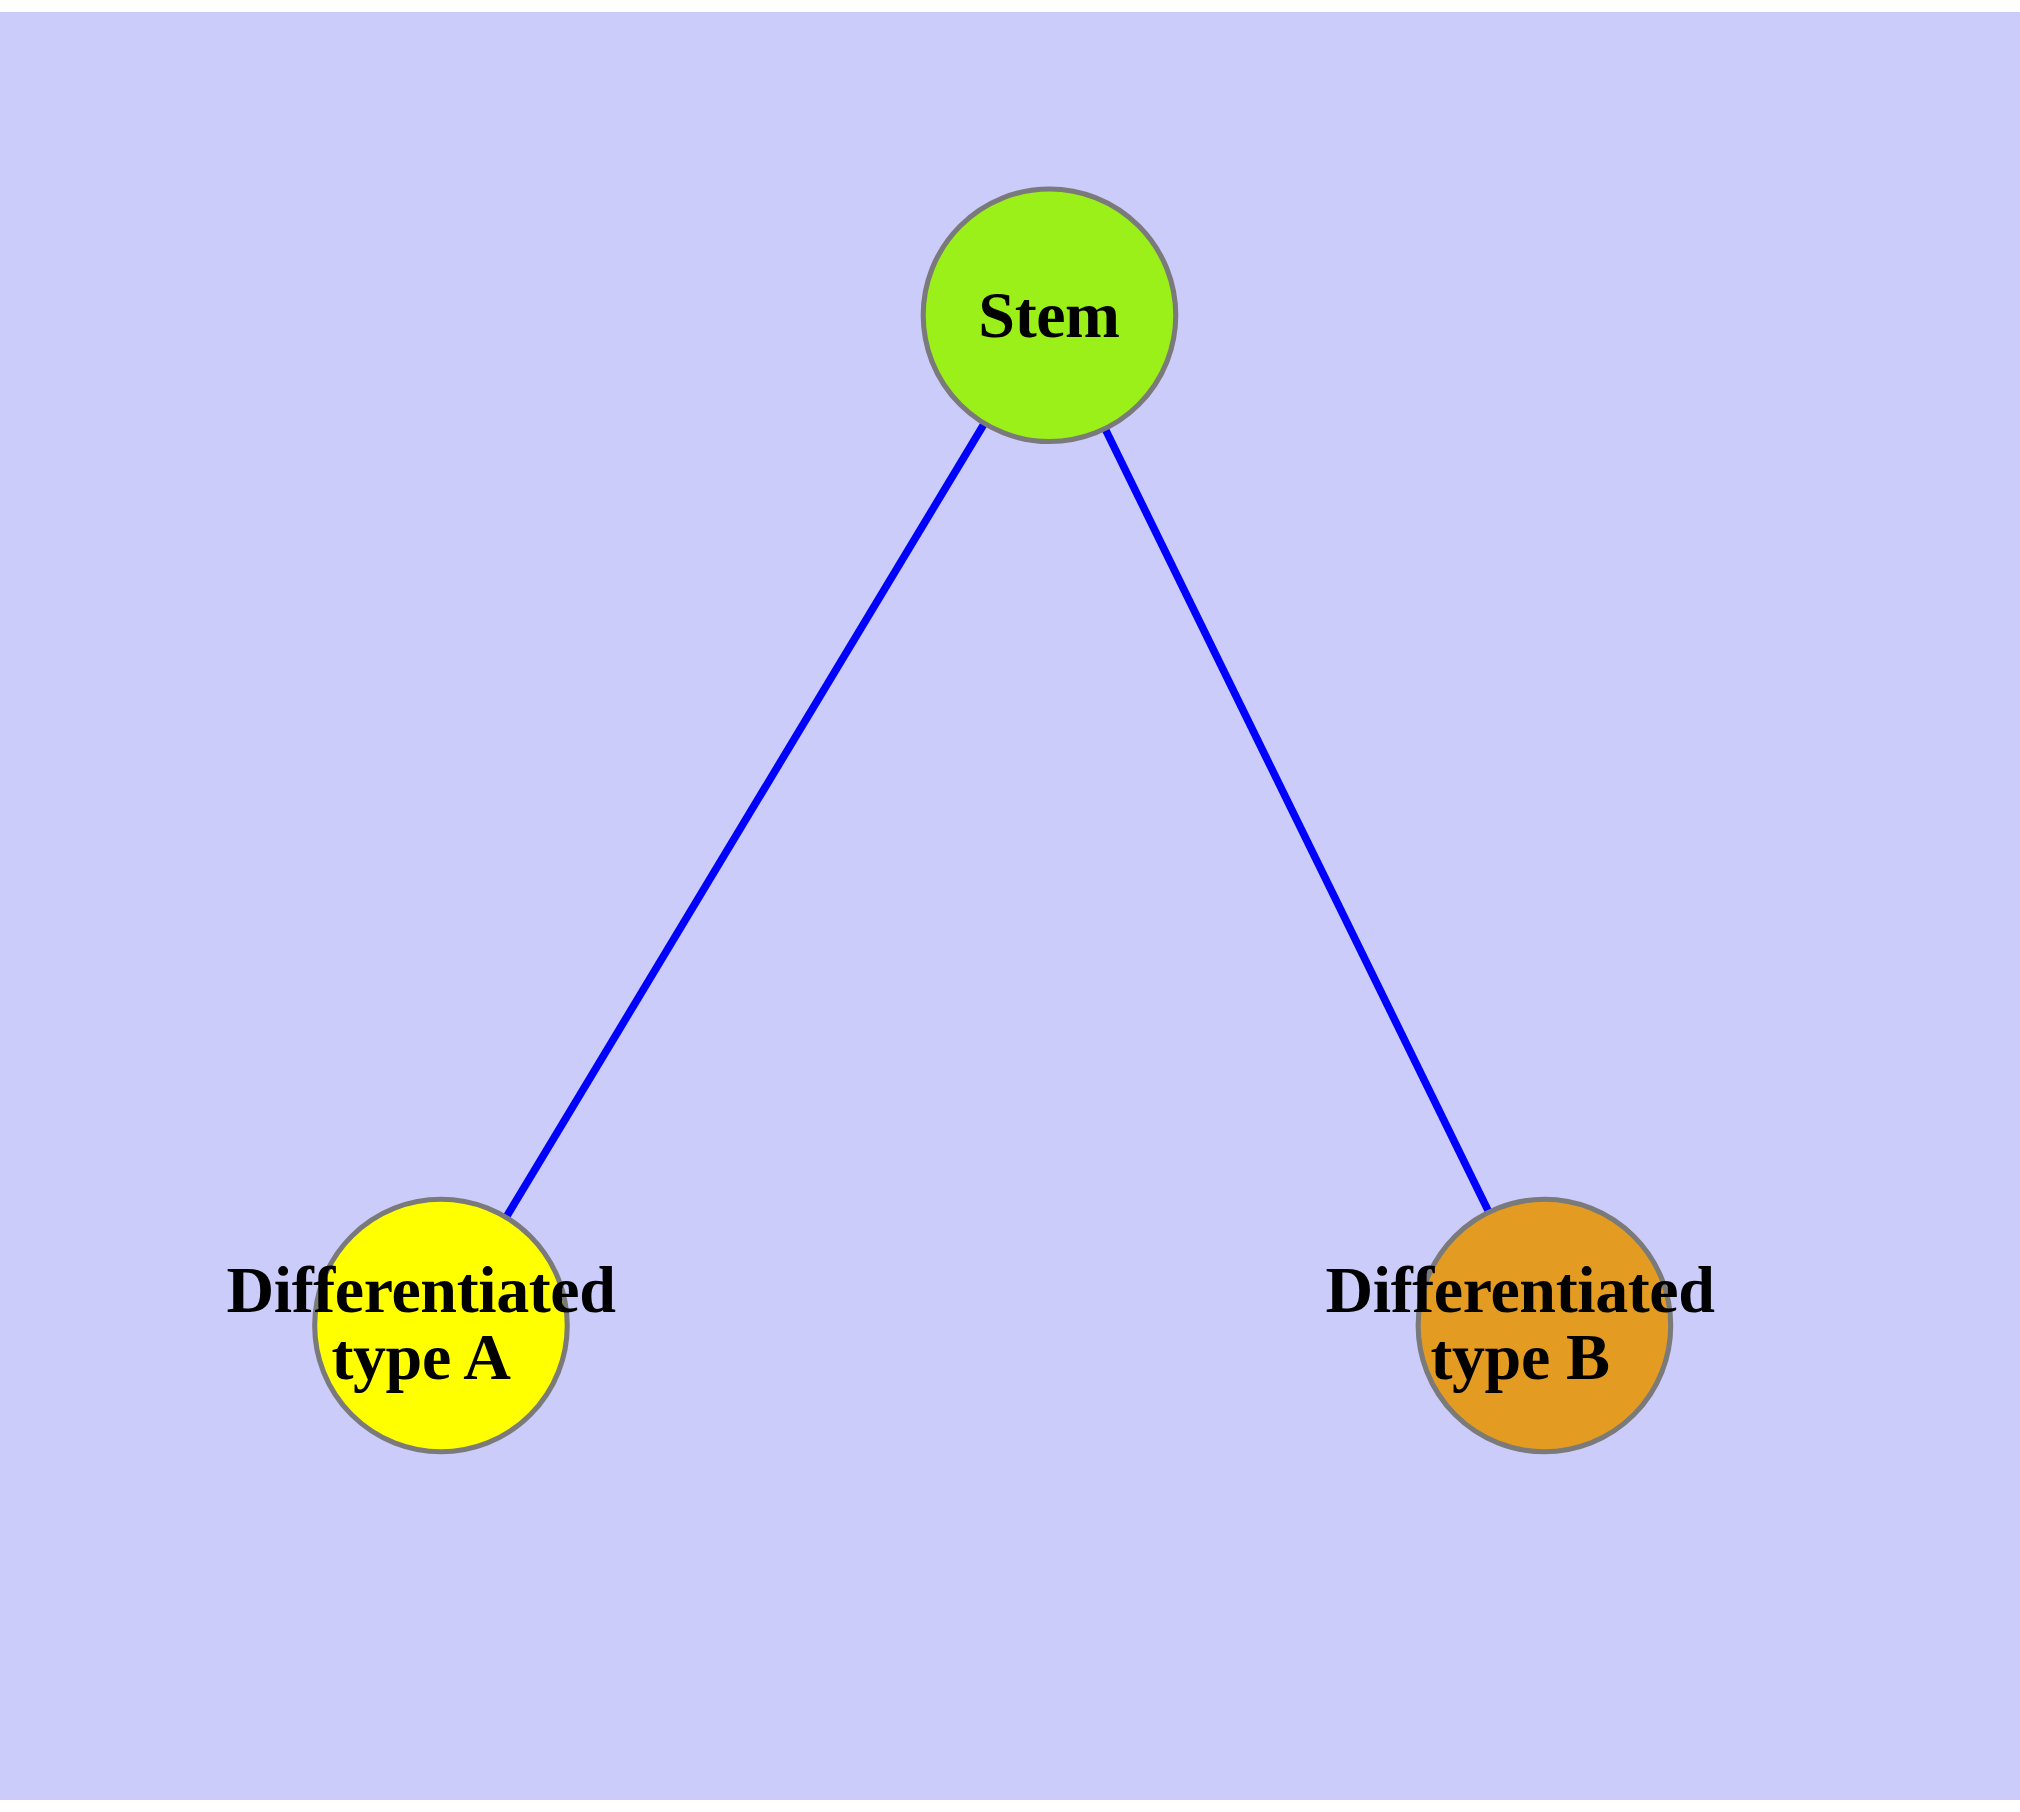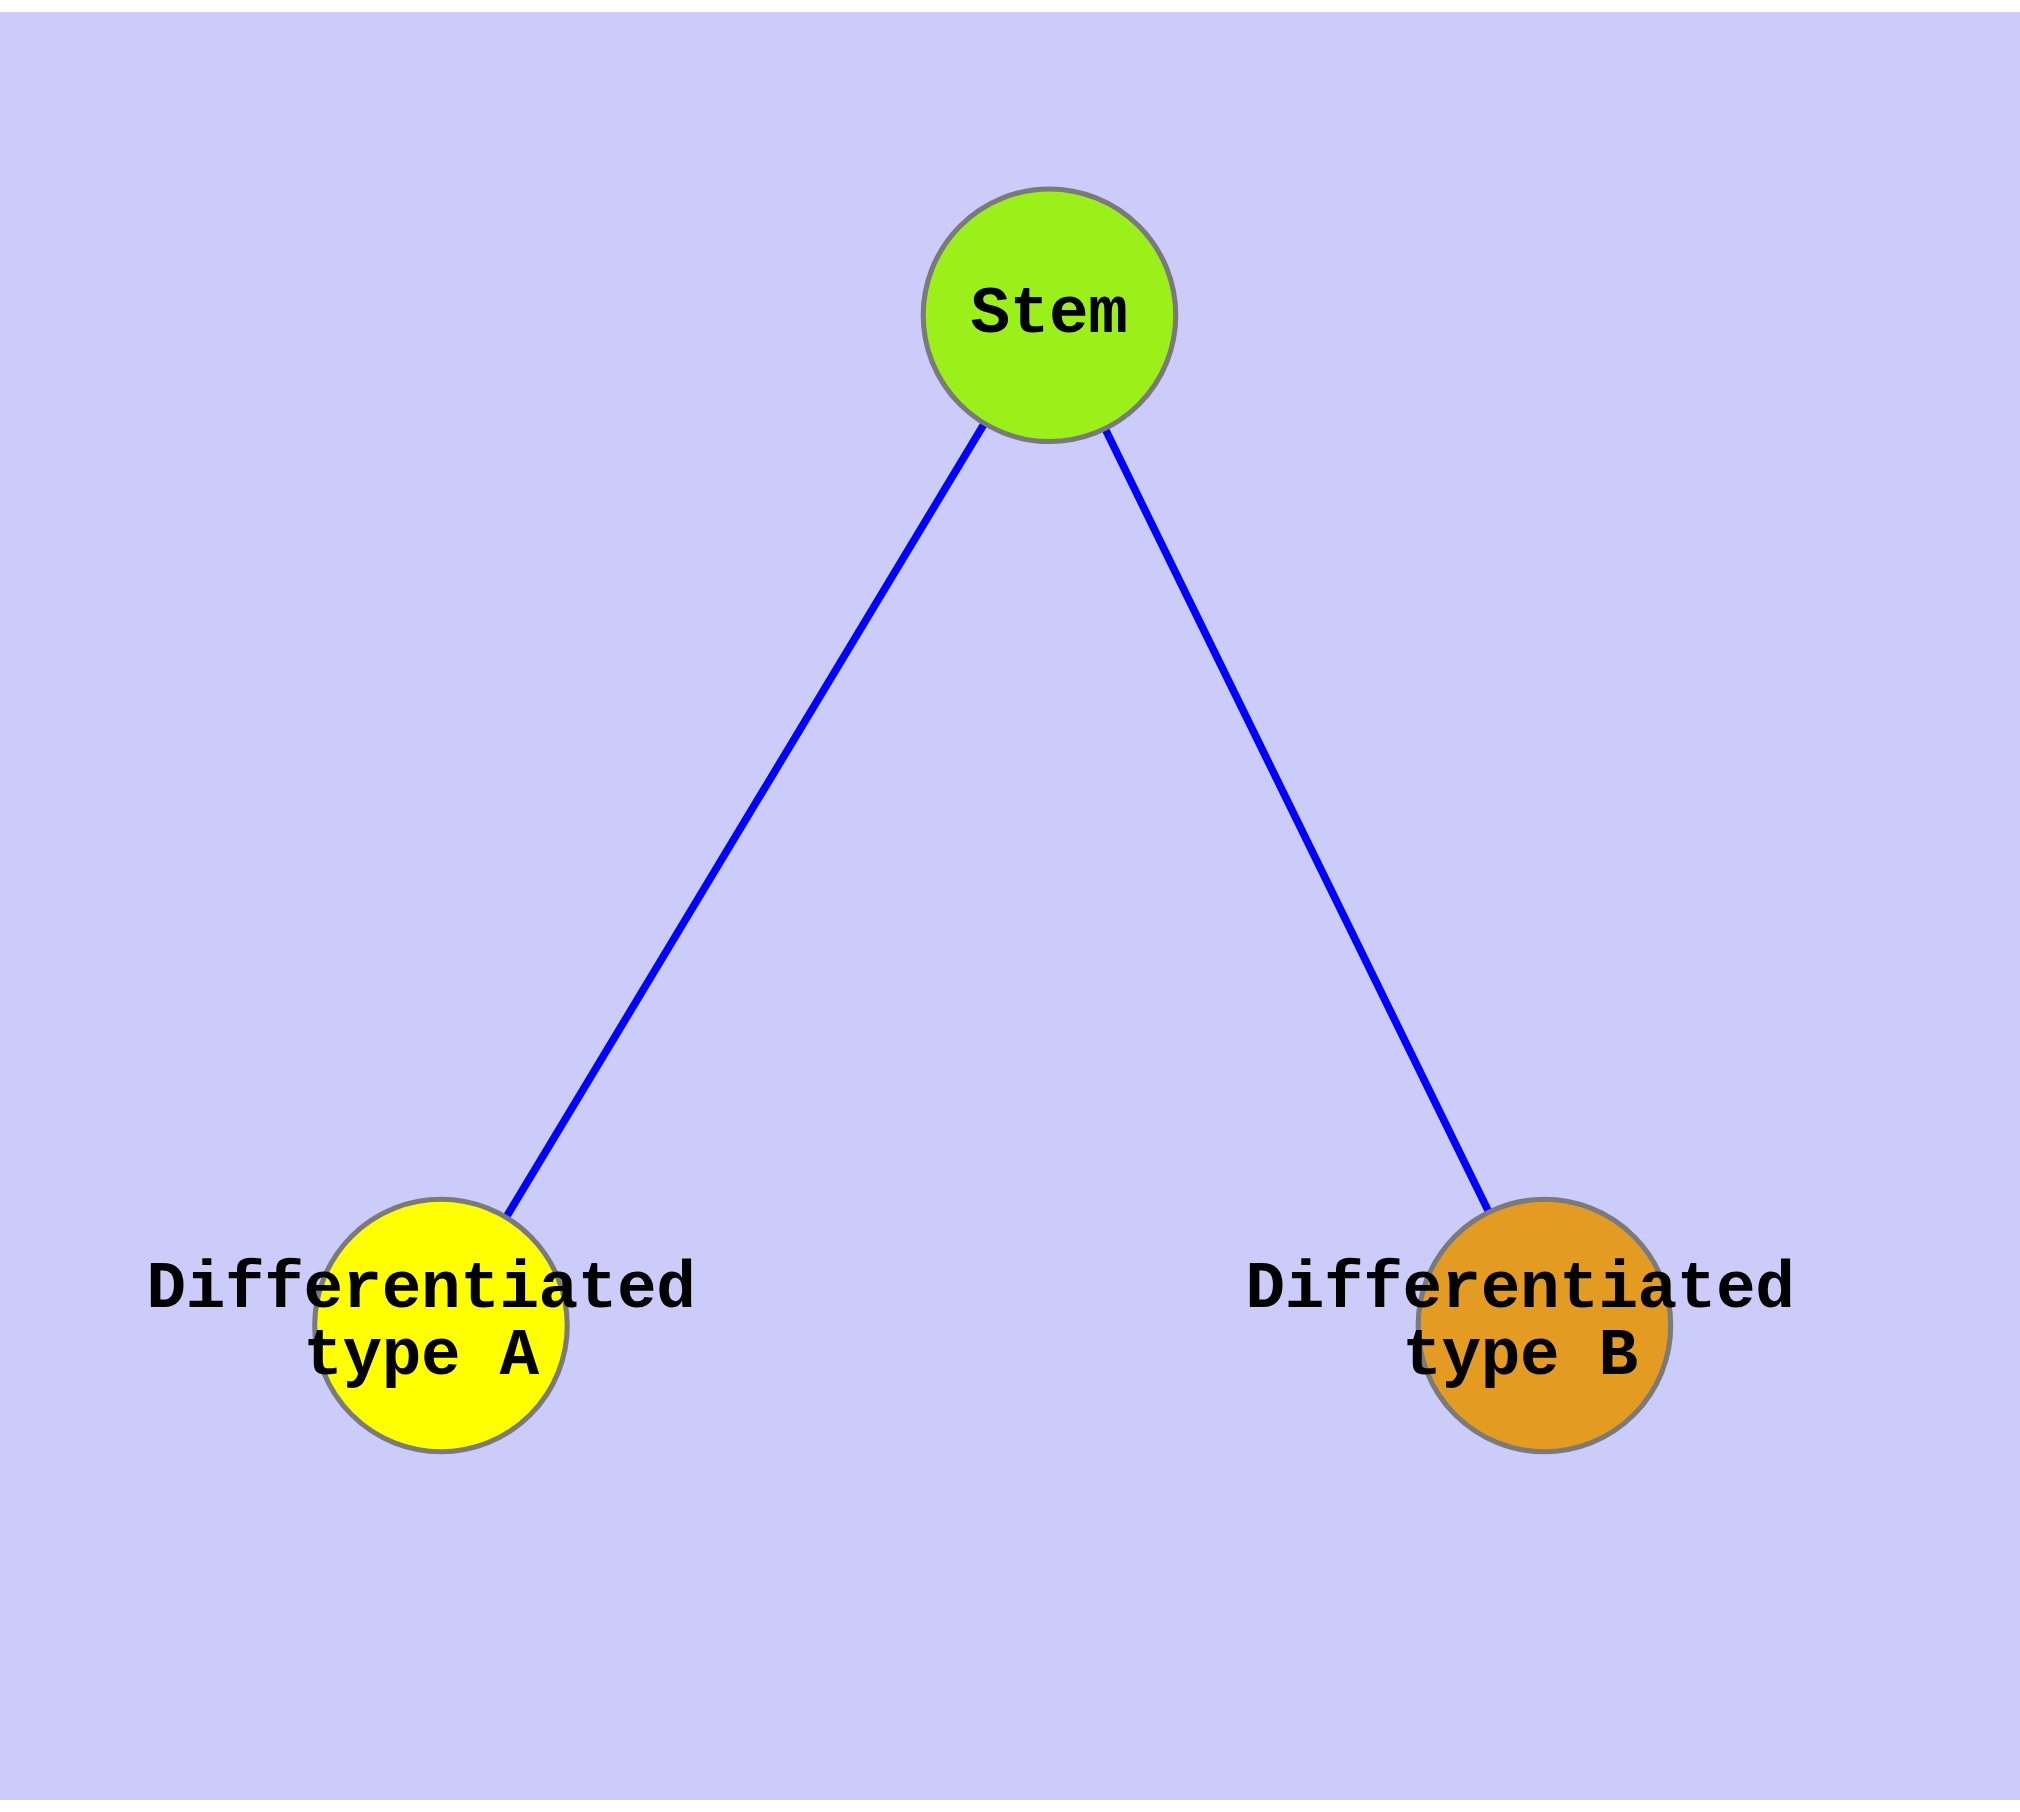--- a/index.html
+++ b/index.html
@@ -7,21 +7,21 @@
     margin: 0;
     padding: 0;
     background: #ffffff;
   }
   #canvas {
     position: relative;
     width: 2021px;
     height: 1812px;
     background: #ffffff;
     overflow: hidden;
-    font-family: Liberation Mono, monospace;
+    font-family: Liberation Serif, serif;
   }
   #plot-area {
     position: absolute;
     left: 0;
     top: 12px;
     width: 2021px;
     height: 1788px;
     background: #ccccfa;
   }
   #graph-svg {

